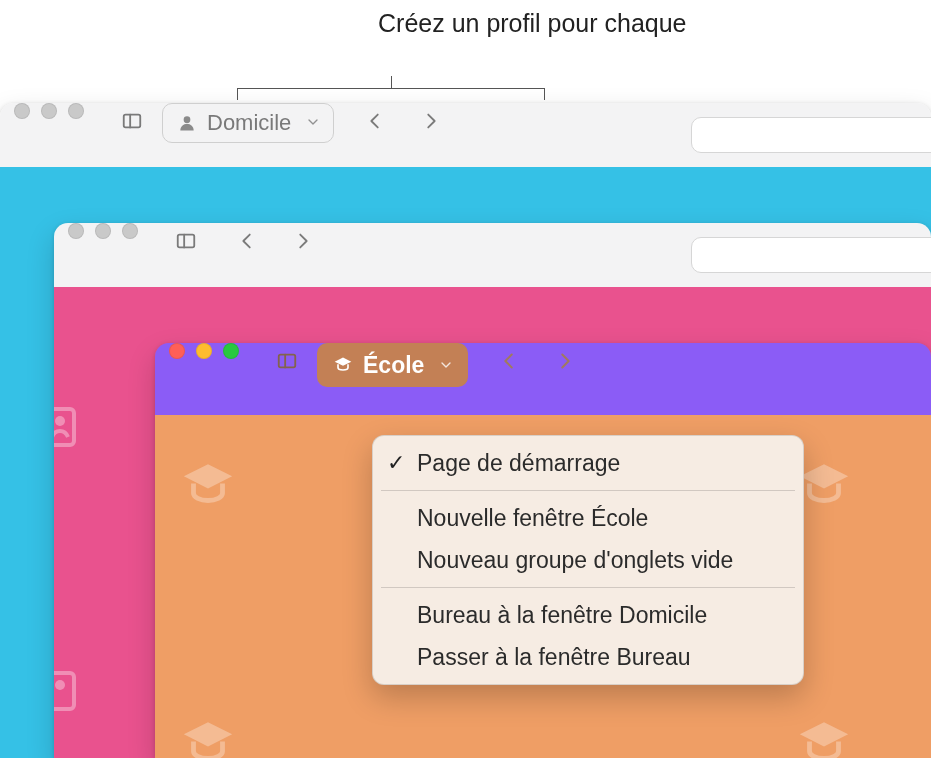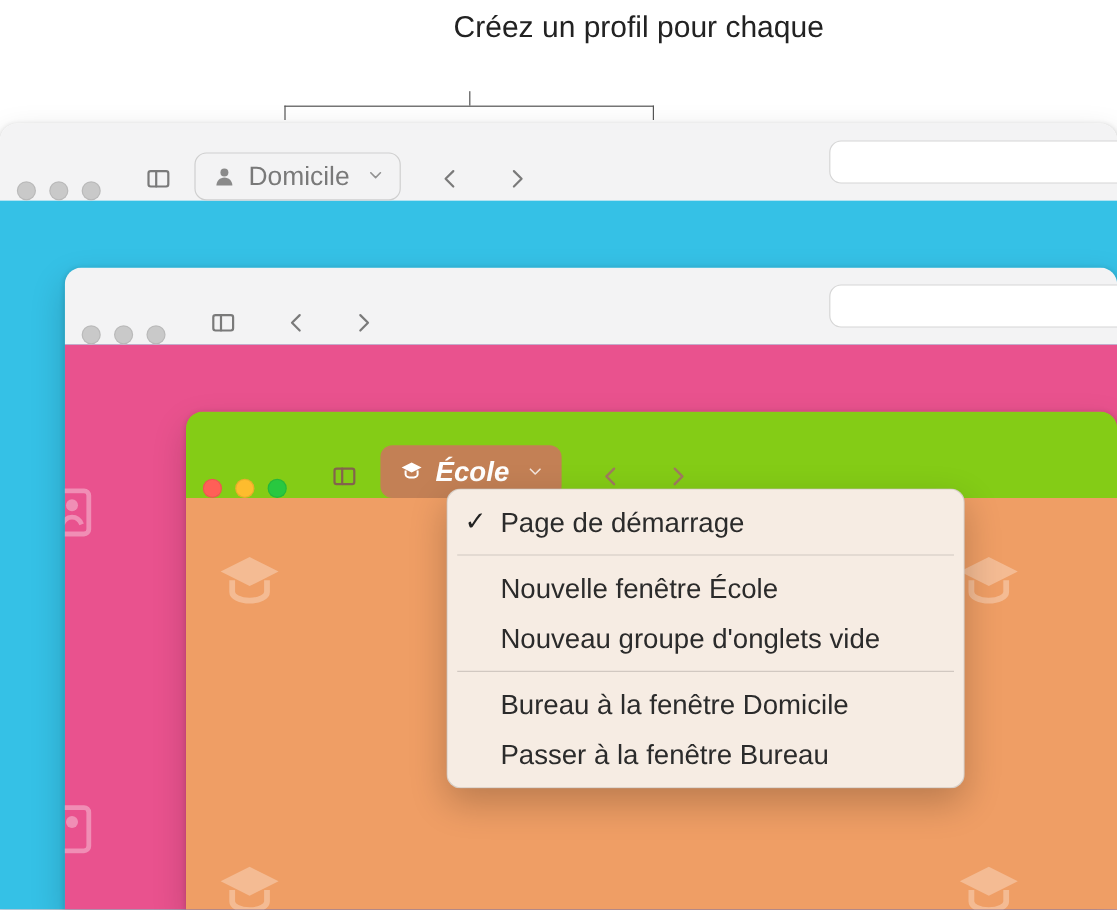--- a/index.html
+++ b/index.html
@@ -58,21 +58,21 @@
   
   .win {
     position: absolute;
     border-radius: 14px 14px 0 0;
     box-shadow: 0 1px 4px rgba(0,0,0,.15), 0 12px 28px rgba(0,0,0,.18);
     overflow: hidden;
   }
   .win .toolbar {
     height: 64px;
     display: flex;
-    align-items: flex-end;
+    align-items: flex-start;
     padding: 0 14px;
     gap: 10px;
     position: relative;
     z-index: 2;
   }
   .traffic {
     display: flex;
     gap: 11px;
     margin-right: 18px;
   }
@@ -153,21 +153,21 @@
     position: absolute;
     width: 48px; height: 48px;
     color: rgba(255,255,255,.35);
   }
 
   
   .win3 {
     left: 155px; top: 343px;
     width: 776px; height: 415px;
   }
-  .win3 .toolbar { background: #84cc16; height: 72px; font-style: italic; }
+  .win3 .toolbar { background: #8b5cf6; height: 72px; }
   .win3 .tb-btn { color: #7a5a45; }
   .win3 .body {
     position: absolute; left: 0; right: 0; top: 72px; bottom: 0;
     background: #ef9e65;
   }
   .win3 .bodyicon {
     position: absolute;
     width: 58px; height: 58px;
     color: rgba(255,255,255,.3);
   }
@@ -181,21 +181,21 @@
     padding: 0 14px 0 16px;
   }
   .win3 .profile-chip svg.icon { fill: #fff; }
   .win3 .profile-chip .chev svg { stroke: #fff; }
   .win3 .nav-pair .tb-btn svg { stroke: #9d735a; }
 
   
   .menu {
     position: absolute;
     left: 217px;
-    top: 64px;
+    top: 92px;
     width: 432px;
     background: #f6ece3;
     border: 1px solid rgba(0,0,0,.12);
     border-radius: 12px;
     box-shadow: 0 12px 30px rgba(0,0,0,.22);
     padding: 6px 0;
     z-index: 50;
     font-size: 23px;
     color: #2b2b2b;
   }

